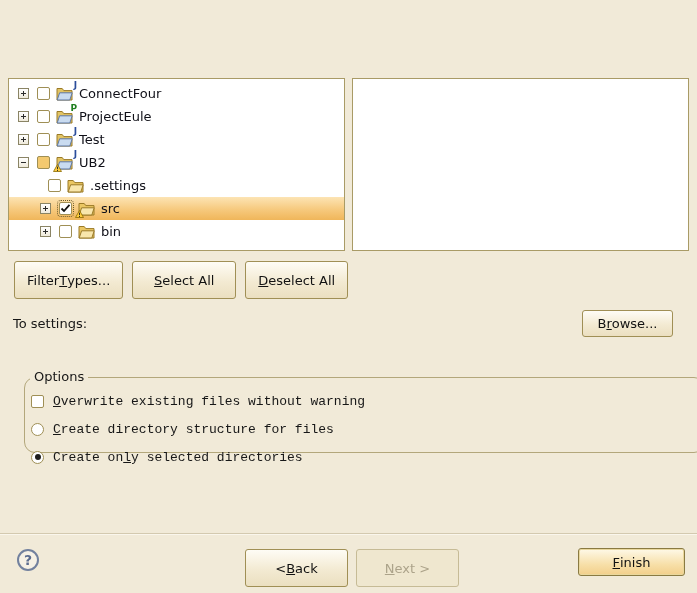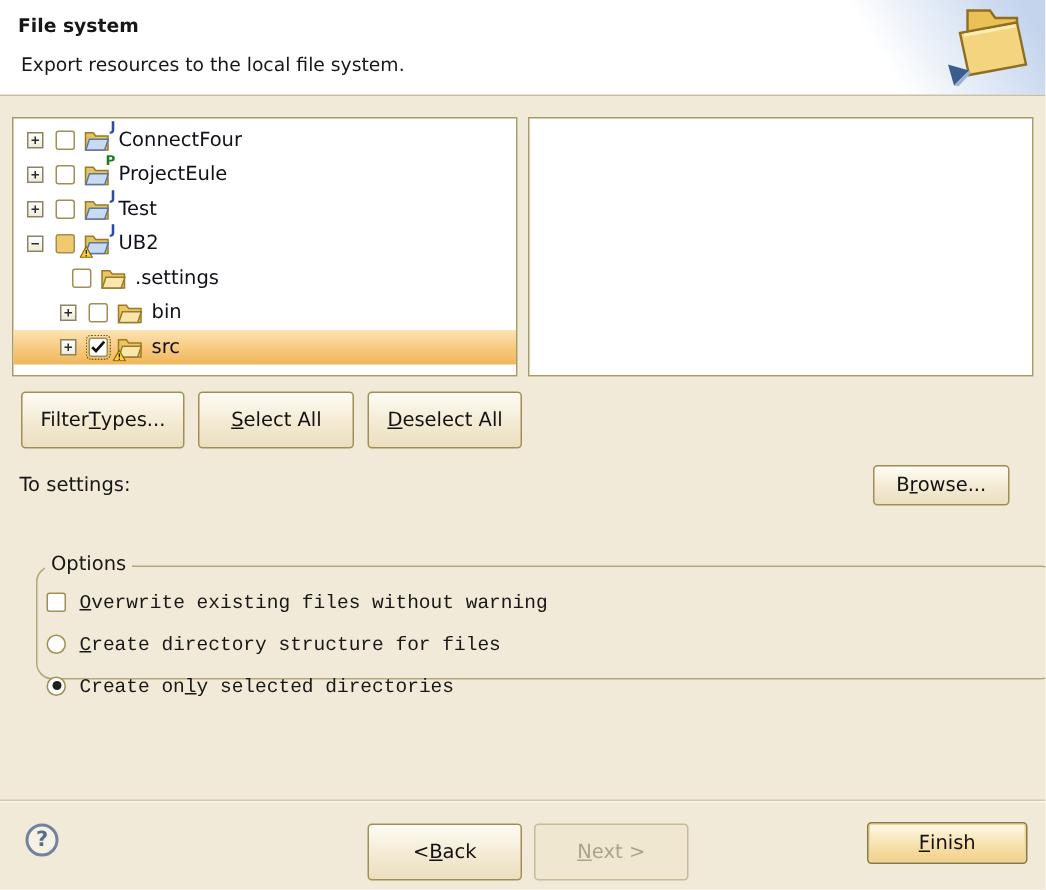--- a/index.html
+++ b/index.html
@@ -68,34 +68,20 @@
   .next{position:absolute;left:356px;top:549px;min-width:103px;}
   .next.disabled{background:#EFE7CF;border-color:#C6BB96;color:#ACA38A;}
   .cancel{position:absolute;left:464px;top:549px;min-width:102px;}
   .finish{position:absolute;left:578px;top:548px;min-width:107px;height:28px;border-color:#8A7A42;background:linear-gradient(#FEF9E8,#F7DFA8 60%,#F2CF8A);box-shadow:inset 0 0 0 1px #E9D79C;}
 </style>
 </head>
 <body>
 
 <div class="window">
 
-  <div class="header">
-    <div class="header-grad"></div>
-    <div class="header-icon">
-      <svg width="58" height="57" viewBox="0 0 58 57">
-        <path d="M16 4 h15 l3.5 5 H49 v11 H16 Z" fill="#E9C157" stroke="#8F6E24" stroke-width="1.6"></path>
-        <path d="M11 19 L49 12 L55 40 L17 47 Z" fill="#F2D57E" stroke="#8F6E24" stroke-width="1.6"></path>
-        <path d="M13.5 20.5 L48 14.2" stroke="#FBEBB4" stroke-width="2.2" fill="none"></path>
-        <polygon points="3,40 17,44 7,54" fill="#3D5C8E"></polygon>
-        <polygon points="17,44 7,54 10,54.5 18.5,45.5" fill="#9AB2D4"></polygon>
-      </svg>
-    </div>
-    <div class="title">File system</div>
-    <div class="subtitle">Export resources to the local file system.</div>
-  </div>
 
   <div class="tree-panel">
     <div class="tree-body">
         <div class="tree-row">
           <span class="indent" style="width: 9px;"></span>
           <span class="expander plus"></span>
           <span class="cb unchecked"></span>
           <span class="ticon">
             <svg width="17" height="14" viewBox="0 0 17 14">
               <path d="M1 1.5 H6.2 L7.8 3.6 H16 V13 H1 Z" fill="#E2C464" stroke="#9A7A28"></path>
@@ -153,52 +139,52 @@
           <span class="indent" style="width: 39px;"></span>
           <span class="cb unchecked"></span>
           <span class="ticon">
             <svg width="17" height="14" viewBox="0 0 17 14">
               <path d="M1 1.5 H6.2 L7.8 3.6 H16 V13 H1 Z" fill="#EBC763" stroke="#9A7A28"></path>
               <path d="M3.6 5.8 H16.2 L13.8 13 H1.2 Z" fill="#F8E6AC" stroke="#9A7A28"></path>
             </svg>
           </span>
           <span class="tlabel">.settings</span>
         </div>
-        <div class="tree-row">
-          <span class="indent" style="width: 31px;"></span>
-          <span class="expander plus"></span>
-          <span class="cb unchecked"></span>
-          <span class="ticon">
-            <svg width="17" height="14" viewBox="0 0 17 14">
-              <path d="M1 1.5 H6.2 L7.8 3.6 H16 V13 H1 Z" fill="#EBC763" stroke="#9A7A28"></path>
-              <path d="M3.6 5.8 H16.2 L13.8 13 H1.2 Z" fill="#F8E6AC" stroke="#9A7A28"></path>
-            </svg>
-          </span>
-          <span class="tlabel">bin</span>
-        </div>
         <div class="tree-row selected">
           <span class="indent" style="width: 31px;"></span>
           <span class="expander plus"></span>
           <span class="cb checked focus">
             <svg width="11" height="11" viewBox="0 0 11 11">
               <polyline points="1.5,5.5 4,8 9.5,1.8" fill="none" stroke="#111" stroke-width="1.8"></polyline>
             </svg>
           </span>
           <span class="ticon">
             <svg width="17" height="14" viewBox="0 0 17 14">
               <path d="M1 1.5 H6.2 L7.8 3.6 H16 V13 H1 Z" fill="#EBC763" stroke="#9A7A28"></path>
               <path d="M3.6 5.8 H16.2 L13.8 13 H1.2 Z" fill="#F8E6AC" stroke="#9A7A28"></path>
             </svg>
             <span class="warn"><svg width="9" height="8" viewBox="0 0 9 8">
                 <polygon points="4.5,0.5 8.5,7.5 0.5,7.5" fill="#FFCE3F" stroke="#8A6A00" stroke-width="0.8"></polygon>
                 <rect x="4.1" y="2.6" width="0.9" height="2.6" fill="#222"></rect>
                 <rect x="4.1" y="6" width="0.9" height="1" fill="#222"></rect>
               </svg></span>
           </span>
           <span class="tlabel">src</span>
+        </div>
+        <div class="tree-row">
+          <span class="indent" style="width: 31px;"></span>
+          <span class="expander plus"></span>
+          <span class="cb unchecked"></span>
+          <span class="ticon">
+            <svg width="17" height="14" viewBox="0 0 17 14">
+              <path d="M1 1.5 H6.2 L7.8 3.6 H16 V13 H1 Z" fill="#EBC763" stroke="#9A7A28"></path>
+              <path d="M3.6 5.8 H16.2 L13.8 13 H1.2 Z" fill="#F8E6AC" stroke="#9A7A28"></path>
+            </svg>
+          </span>
+          <span class="tlabel">bin</span>
         </div>
       </div>
   </div>
   <div class="right-panel"></div>
 
   <div class="mid-buttons">
     <button class="btn">Filter <u>T</u>ypes...</button>
     <button class="btn"><u>S</u>elect All</button>
     <button class="btn"><u>D</u>eselect All</button>
   </div>

